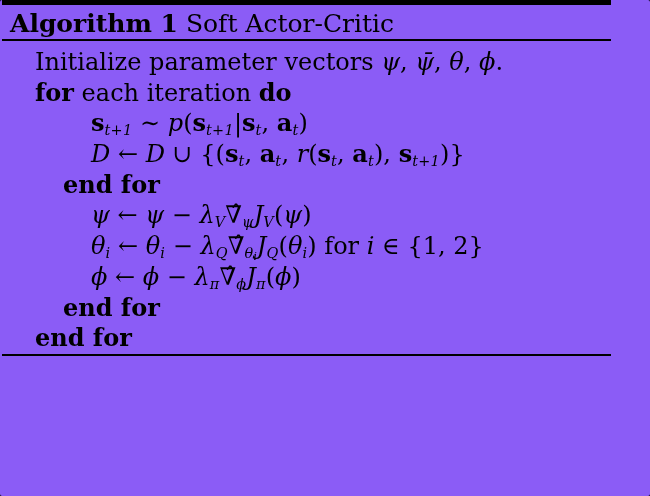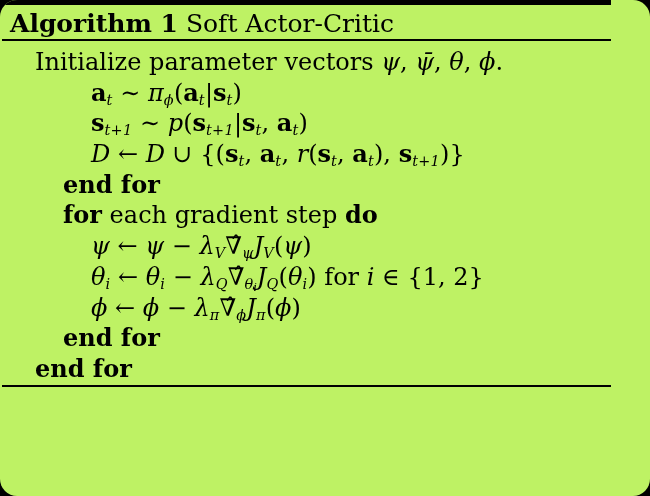--- a/index.html
+++ b/index.html
@@ -4,22 +4,22 @@
 <style>
   html, body {
     margin: 0; padding: 0;
     width: 650px; height: 496px;
     background: #000;
     overflow: hidden;
   }
   .page {
     position: absolute; left: 0; top: 0;
     width: 650px; height: 496px;
-    background: #bef264;
-    border-radius: 17px;
+    background: #8b5cf6;
+    border-radius: 2px;
     overflow: hidden;
     font-family: "DejaVu Serif", "DejaVu Sans", "Liberation Serif", serif;
     color: #000;
   }
   .algo {
     position: absolute; left: 2px; top: 0;
     width: 609px;
   }
   .rule { background: #000; }
   .rule-thick { height: 5px; }
@@ -61,25 +61,24 @@
 </head>
 <body>
 
 <div class="page">
   <div class="algo">
     <div class="rule rule-thick"></div>
     <div class="algo-title"><span class="s-bf">Algorithm 1</span><span class="s-rm"> Soft Actor-Critic</span></div>
     <div class="rule rule-thin"></div>
     <div class="algo-body">
         <div class="algo-line indent-1"><span class="s-rm">Initialize parameter vectors </span><span class="s-it">ψ</span><span class="s-rm">, </span><span class="s-it">ψ̄</span><span class="s-rm">, </span><span class="s-it">θ</span><span class="s-rm">, </span><span class="s-it">ϕ</span><span class="s-rm">.</span></div>
-        <div class="algo-line indent-3"><span class="s-bf">a</span><span class="s-sub">t</span><span class="s-rm"> ∼ </span><span class="s-it">π</span><span class="s-sub">ϕ</span><span class="s-rm">(</span><span class="s-bf">a</span><span class="s-sub">t</span><span class="s-rm">|</span><span class="s-bf">s</span><span class="s-sub">t</span><span class="s-rm">)</span></div>
+        <div class="algo-line indent-1"><span class="s-bf">for</span><span class="s-rm"> each iteration </span><span class="s-bf">do</span></div>
         <div class="algo-line indent-3"><span class="s-bf">s</span><span class="s-sub">t+1</span><span class="s-rm"> ∼ </span><span class="s-it">p</span><span class="s-rm">(</span><span class="s-bf">s</span><span class="s-sub">t+1</span><span class="s-rm">|</span><span class="s-bf">s</span><span class="s-sub">t</span><span class="s-rm">, </span><span class="s-bf">a</span><span class="s-sub">t</span><span class="s-rm">)</span></div>
         <div class="algo-line indent-3"><span class="s-cal">D</span><span class="s-rm"> ← </span><span class="s-cal">D</span><span class="s-rm"> ∪ {(</span><span class="s-bf">s</span><span class="s-sub">t</span><span class="s-rm">, </span><span class="s-bf">a</span><span class="s-sub">t</span><span class="s-rm">, </span><span class="s-it">r</span><span class="s-rm">(</span><span class="s-bf">s</span><span class="s-sub">t</span><span class="s-rm">, </span><span class="s-bf">a</span><span class="s-sub">t</span><span class="s-rm">), </span><span class="s-bf">s</span><span class="s-sub">t+1</span><span class="s-rm">)}</span></div>
         <div class="algo-line indent-2"><span class="s-bf">end for</span></div>
-        <div class="algo-line indent-2"><span class="s-bf">for</span><span class="s-rm"> each gradient step </span><span class="s-bf">do</span></div>
         <div class="algo-line indent-3"><span class="s-it">ψ</span><span class="s-rm"> ← </span><span class="s-it">ψ</span><span class="s-rm"> − </span><span class="s-it">λ</span><span class="s-sub">V</span><span class="s-rm">∇̂</span><span class="s-sub">ψ</span><span class="s-it">J</span><span class="s-sub">V</span><span class="s-rm">(</span><span class="s-it">ψ</span><span class="s-rm">)</span></div>
         <div class="algo-line indent-3"><span class="s-it">θ</span><span class="s-sub">i</span><span class="s-rm"> ← </span><span class="s-it">θ</span><span class="s-sub">i</span><span class="s-rm"> − </span><span class="s-it">λ</span><span class="s-sub">Q</span><span class="s-rm">∇̂</span><span class="s-sub">θ</span><span class="s-subsub">i</span><span class="s-it">J</span><span class="s-sub">Q</span><span class="s-rm">(</span><span class="s-it">θ</span><span class="s-sub">i</span><span class="s-rm">) for </span><span class="s-it">i</span><span class="s-rm"> ∈ {1, 2}</span></div>
         <div class="algo-line indent-3"><span class="s-it">ϕ</span><span class="s-rm"> ← </span><span class="s-it">ϕ</span><span class="s-rm"> − </span><span class="s-it">λ</span><span class="s-sub">π</span><span class="s-rm">∇̂</span><span class="s-sub">ϕ</span><span class="s-it">J</span><span class="s-sub">π</span><span class="s-rm">(</span><span class="s-it">ϕ</span><span class="s-rm">)</span></div>
         <div class="algo-line indent-2"><span class="s-bf">end for</span></div>
         <div class="algo-line indent-1"><span class="s-bf">end for</span></div>
       </div>
     <div class="rule rule-thin"></div>
   </div>
 </div>
 

